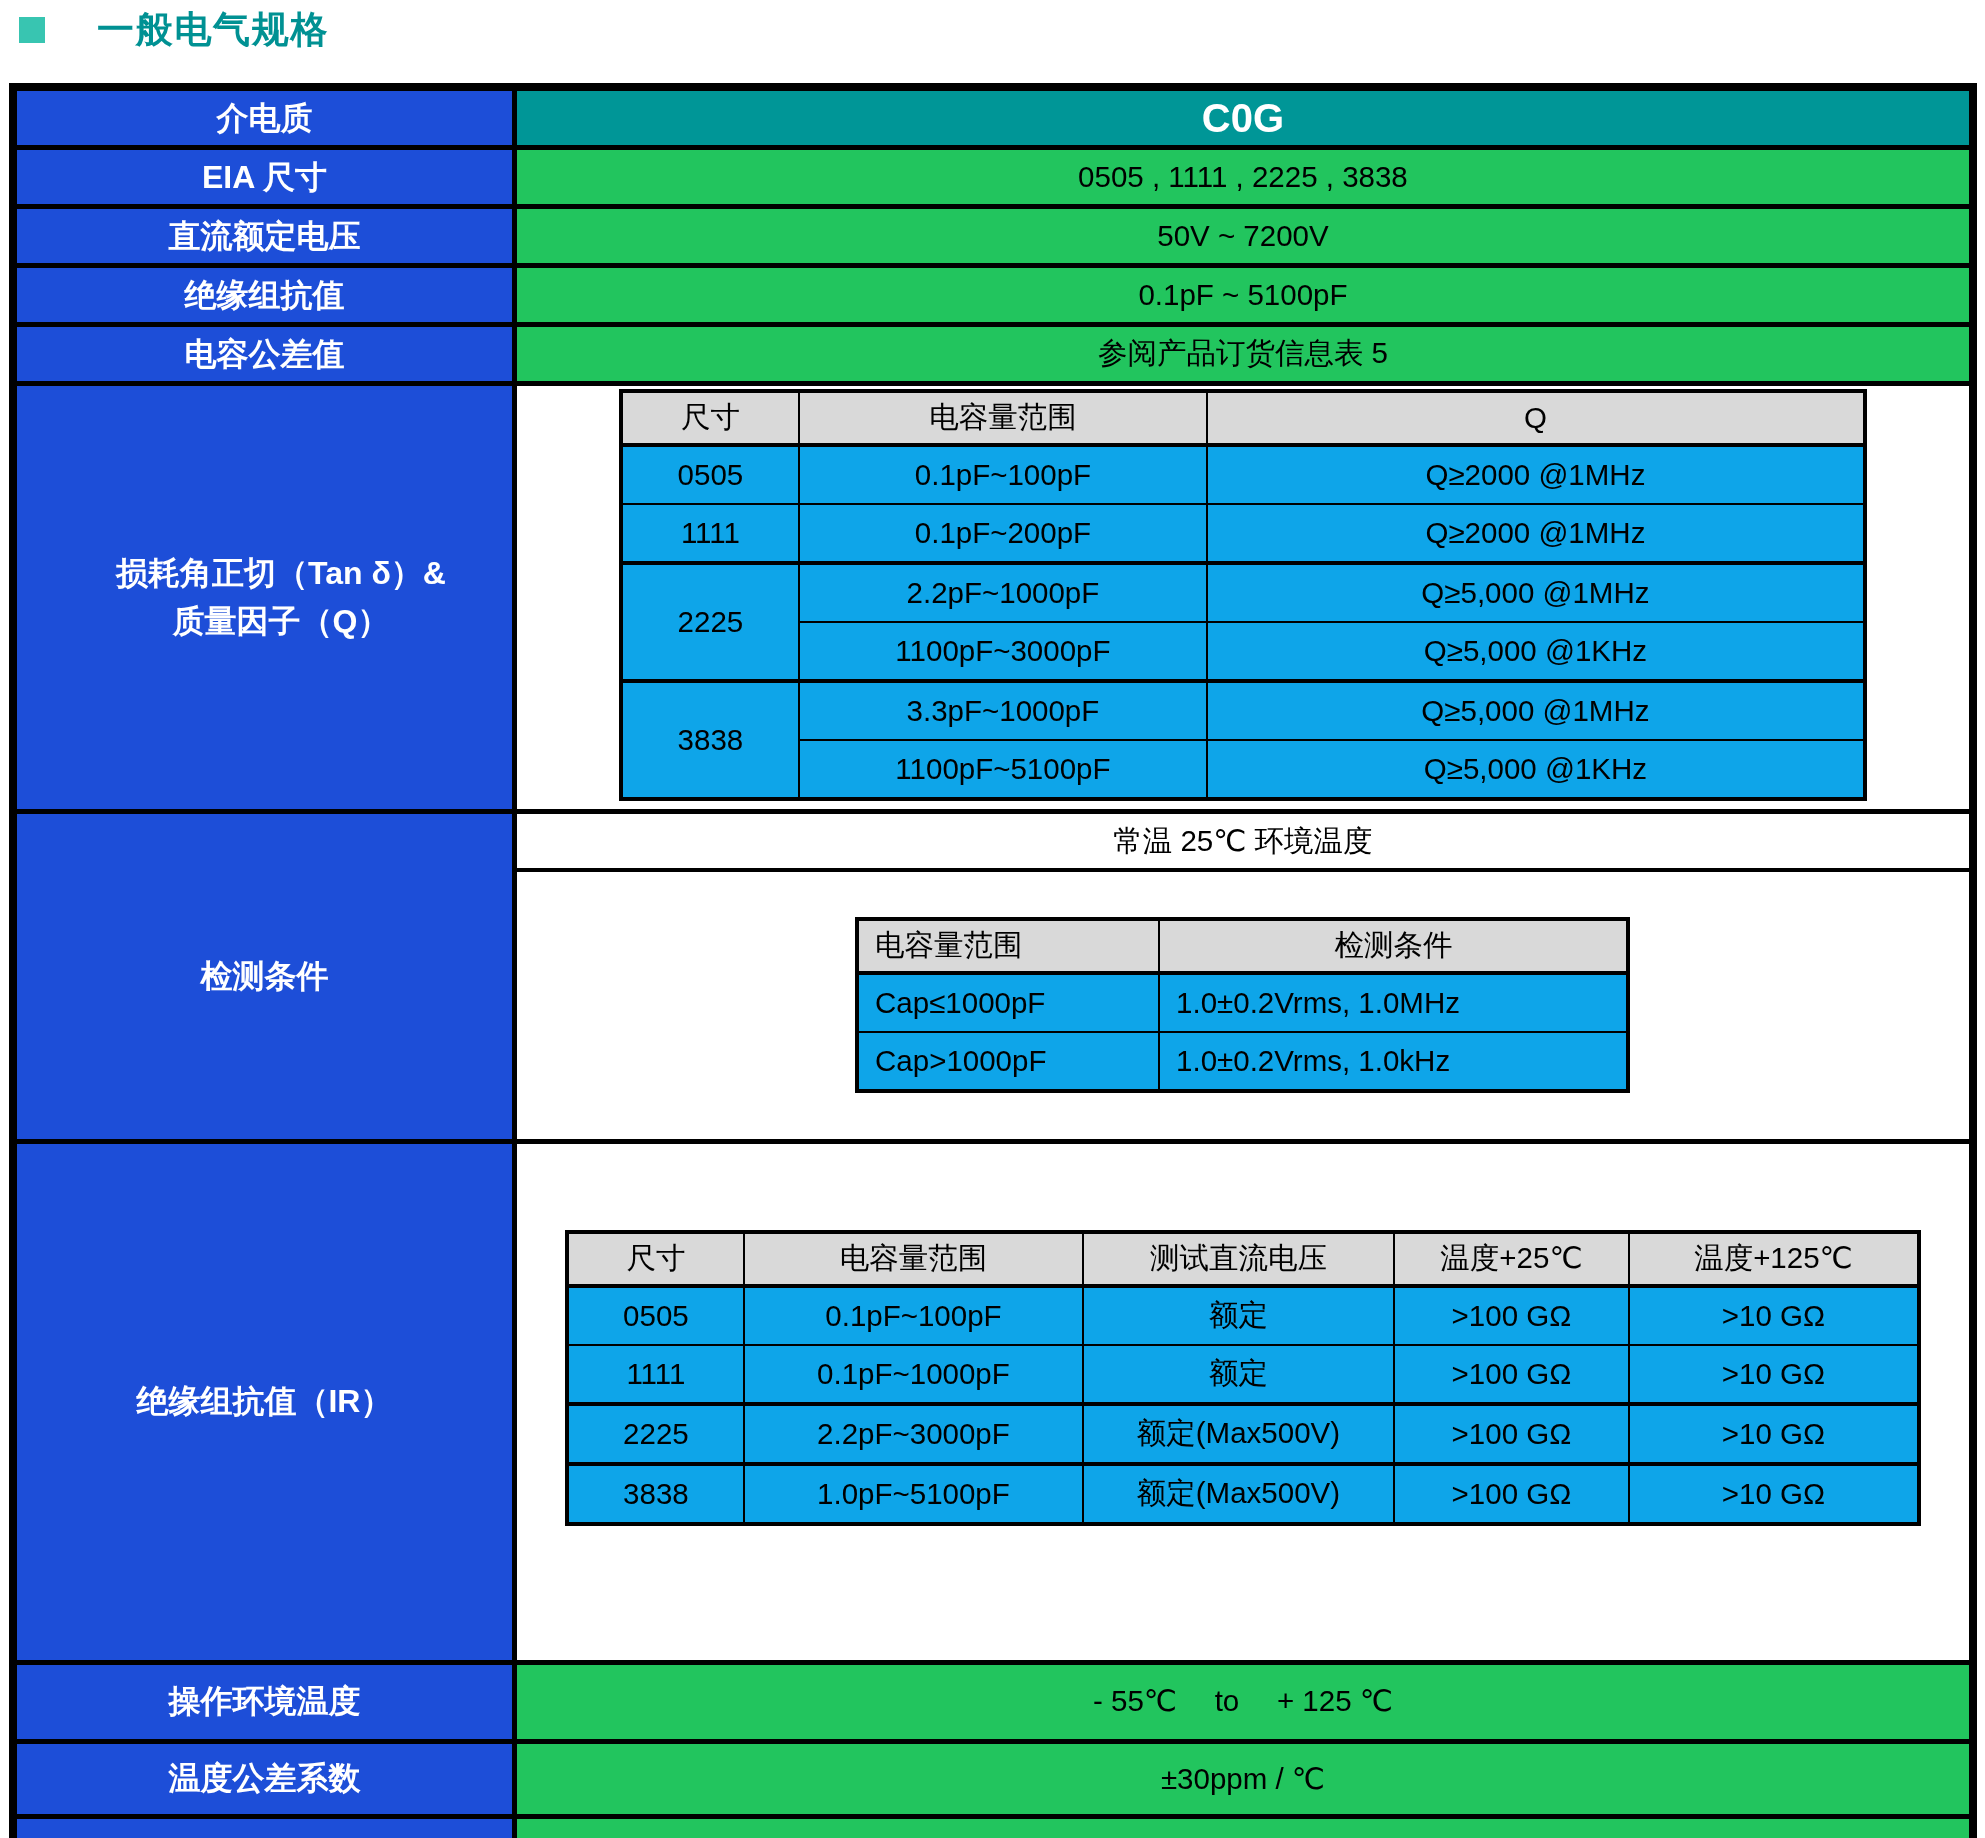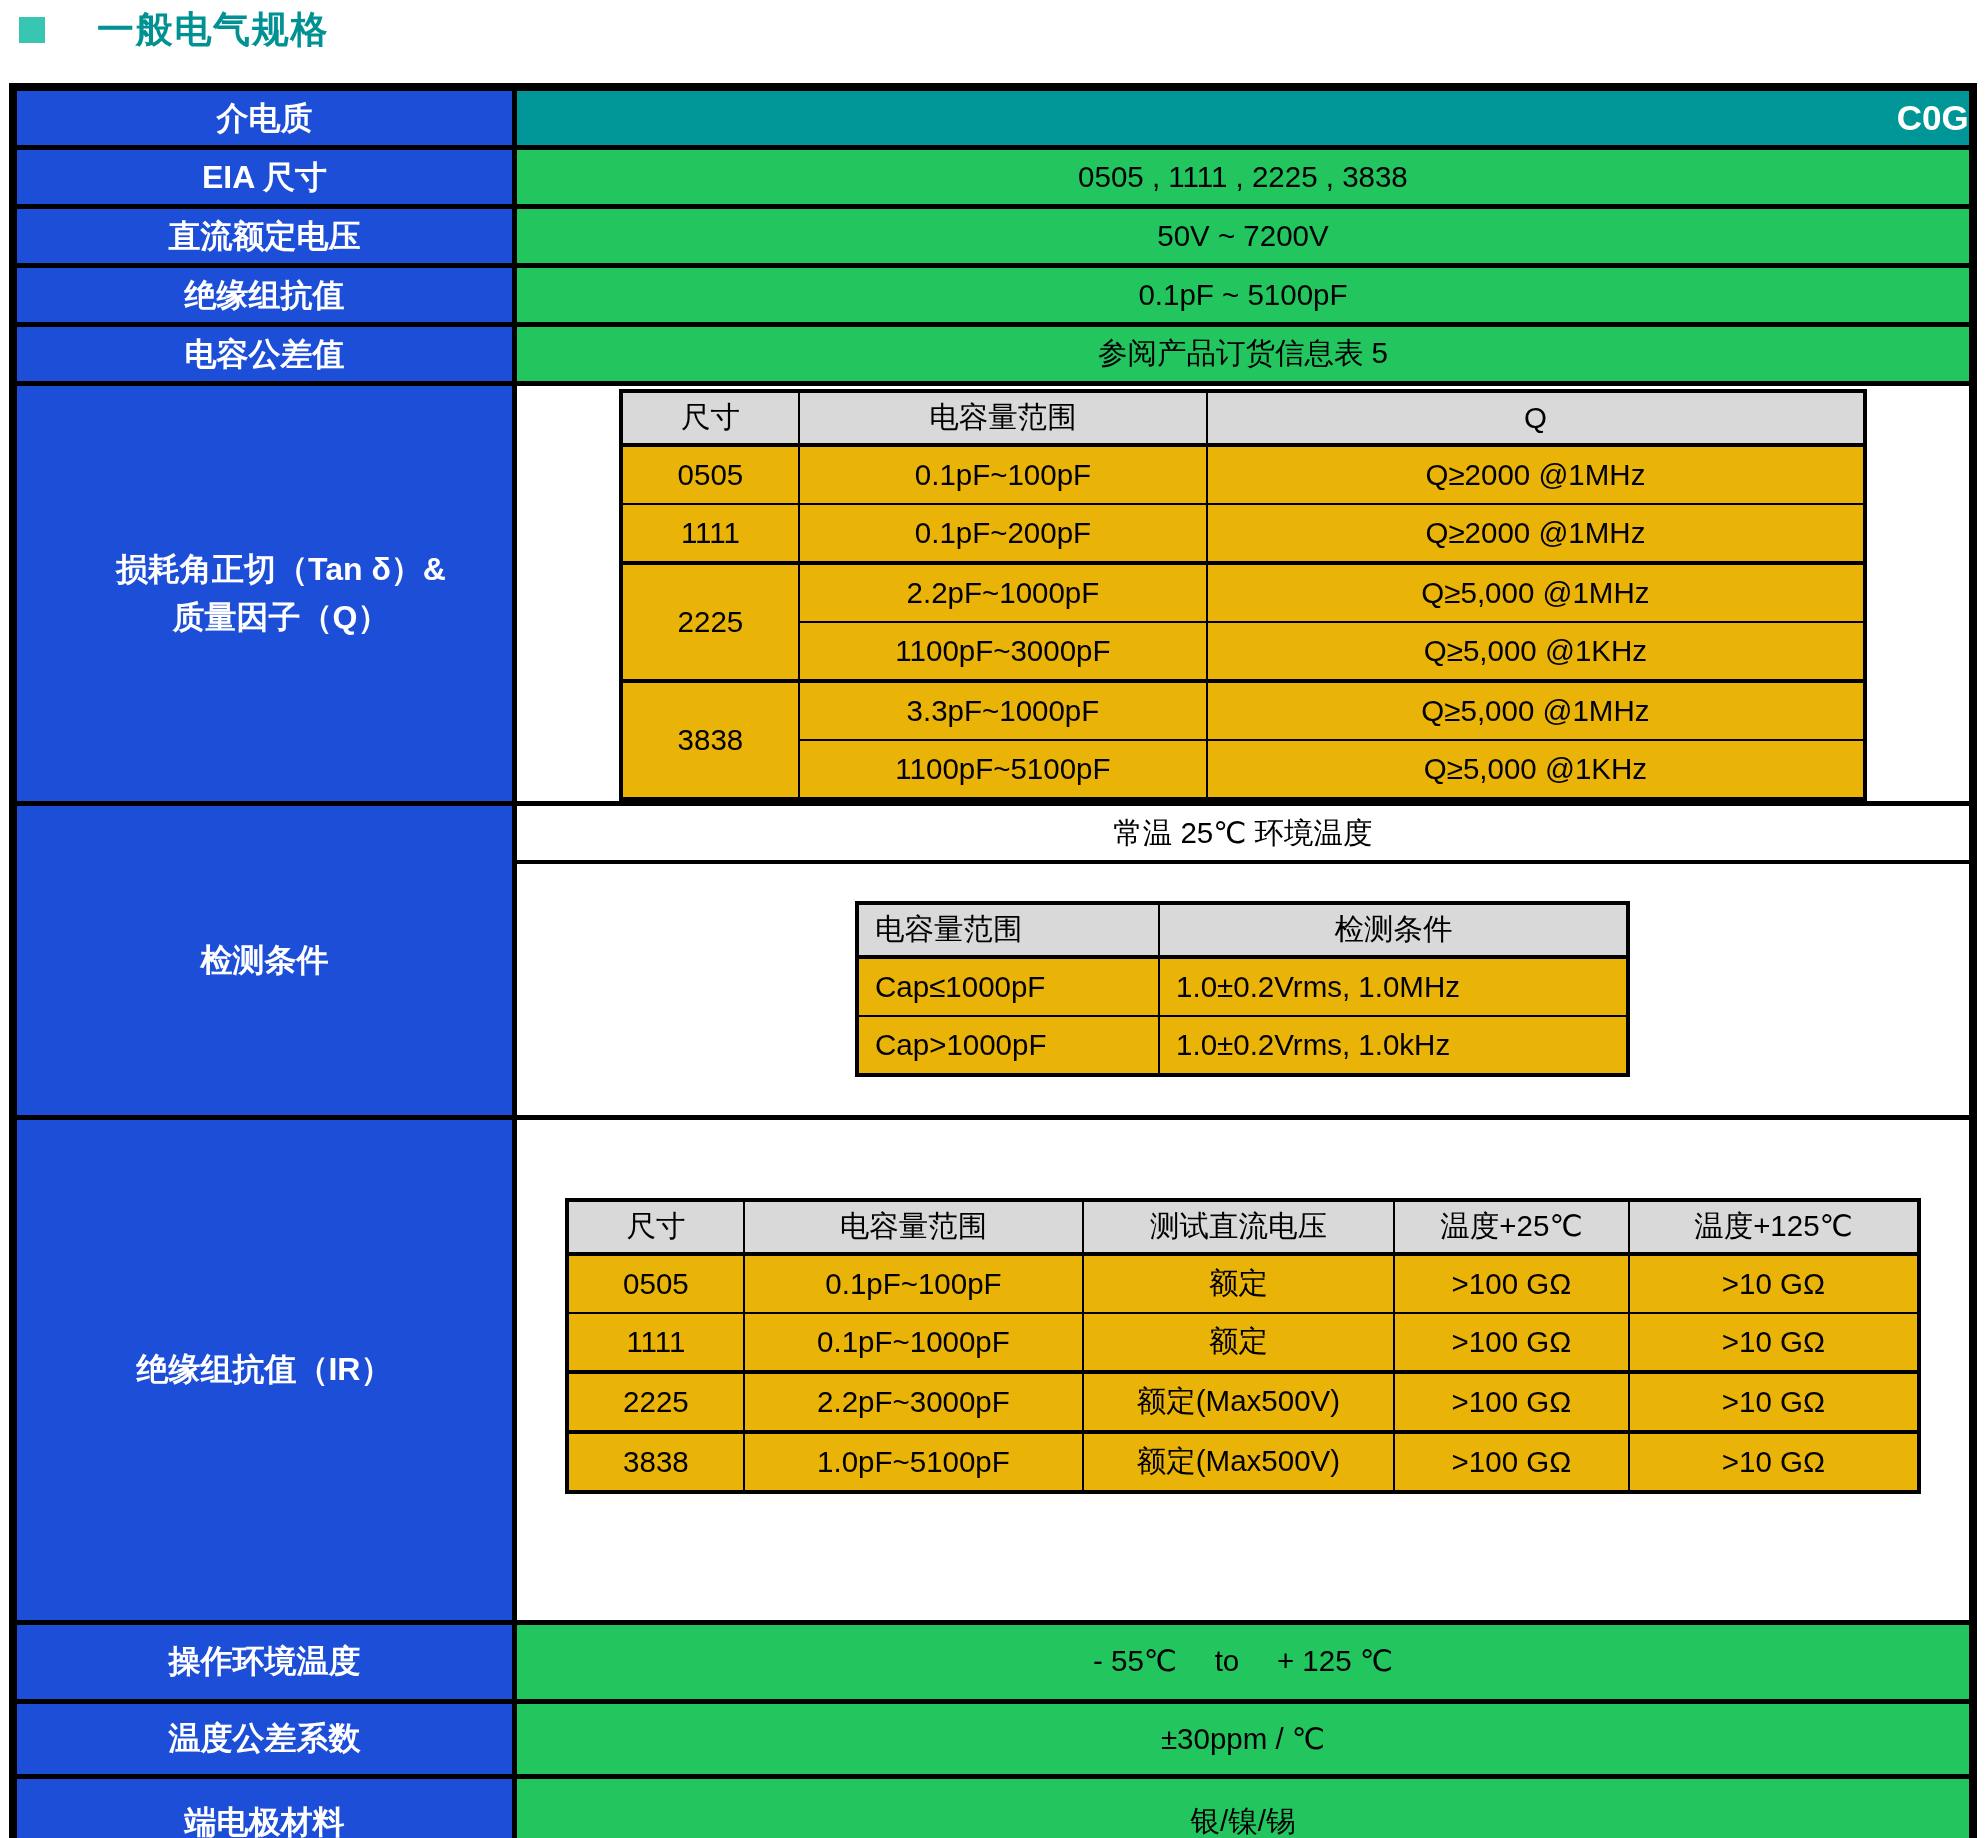--- a/index.html
+++ b/index.html
@@ -25,31 +25,31 @@
   }
   table.spec > tbody > tr > th,
   table.spec > tbody > tr > td { border:5.2px solid #000; padding:0; }
 
   th.lbl {
     background:#1d4ed8; color:#fff;
     font-weight:bold; font-size:32px; text-align:center;
     line-height:1.45;
   }
   td.val { font-size:29.5px; text-align:center; background:#22c55e; }
-  td.val-teal { background:#009697; color:#fff; font-weight:bold; font-size:35px; text-align:right; }
+  td.val-teal { background:#009697; color:#fff; font-weight:bold; font-size:40px; text-align:center; }
 
   tr.h62  > * { height:54px; }
   tr.h85  > * { height:74px; }
   tr.h80  > * { height:70px; }
   tr.h100 > * { height:87px; }
 
   
   table.nest {
     border-collapse:collapse; table-layout:fixed;
-    margin:0 auto; background:#eab308;
+    margin:8px auto; background:#0ea5e9;
     border:4.3px solid #000;
   }
   table.nest th, table.nest td {
     border:2.6px solid #000; font-size:29.5px; font-weight:normal;
     text-align:center; padding:0; height:56px;
   }
   table.nest thead th { background:#D9D9D9; height:50px; border-bottom:4.3px solid #000; }
   table.nest tr.grp > td { border-top:4.3px solid #000; }
 
   

